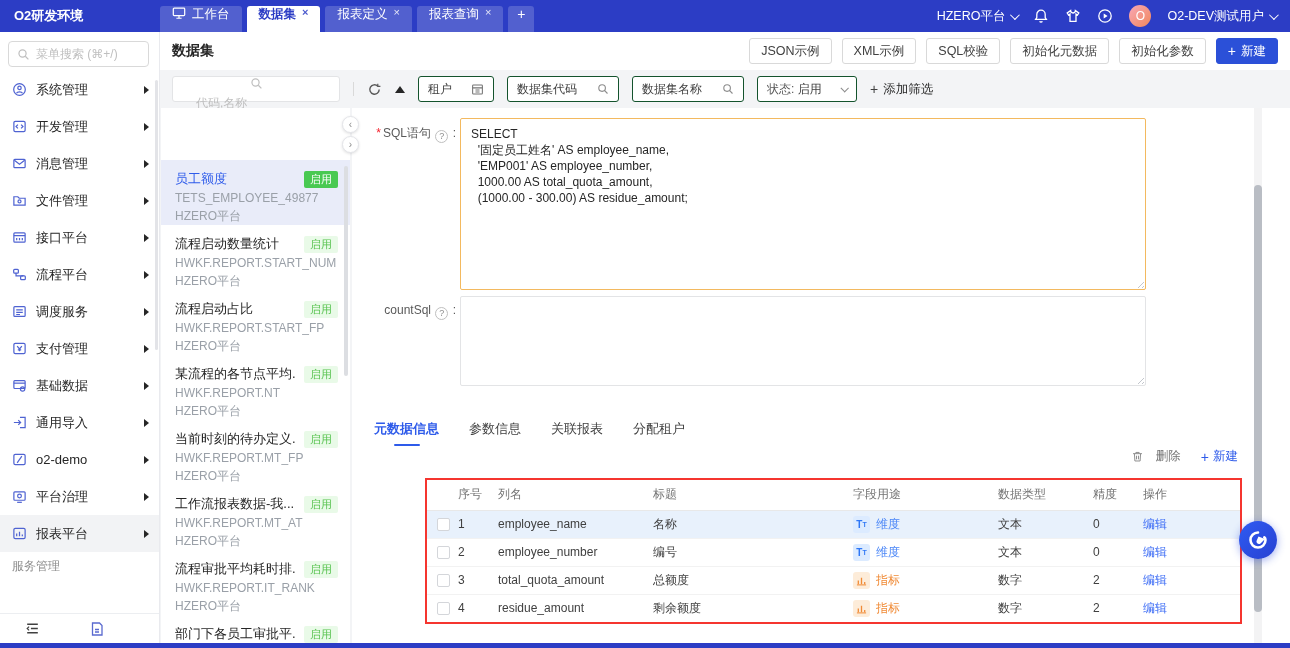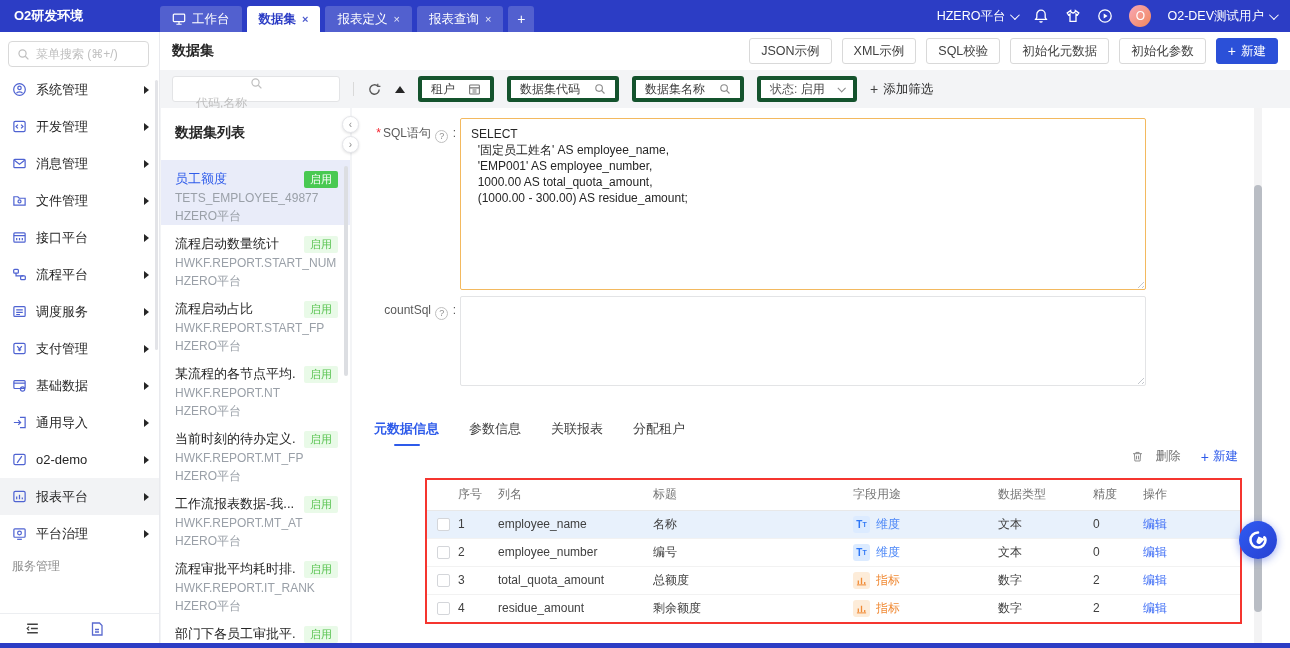--- a/index.html
+++ b/index.html
@@ -3,21 +3,21 @@
 <meta charset="utf-8">
 <style>
   * { box-sizing: border-box; margin:0; padding:0; }
   html,body { width:1290px; height:648px; }
   body { font-family:"Liberation Sans","DejaVu Sans",sans-serif; position:relative; overflow:hidden; background:#fff; color:#262626; font-size:12px; }
 
   
   .topbar { position:absolute; left:0; top:0; width:1290px; height:32px; background:#2c3dc5; display:flex; align-items:center; }
   .env-name { color:#fff; font-size:13px; font-weight:bold; padding:0 14px; width:160px; }
   .tabs { display:flex; align-items:flex-end; height:32px; gap:5px; }
-  .tab { height:26px; display:flex; align-items:center; gap:6px; padding:0 12px; background:rgba(255,255,255,.18); color:#fff; font-size:12.5px; border-radius:3px 3px 0 0; cursor:pointer; }
+  .tab { height:26px; display:flex; gap:6px; padding:0 12px; background:rgba(255,255,255,.18); color:#fff; font-size:12.5px; border-radius:3px 3px 0 0; cursor:pointer; }
   .tab.active { background:#fff; color:#2c3dc5; font-weight:bold; }
   .tab .x { font-size:11px; opacity:.85; }
   .tab.active .x { color:#2c3dc5; }
   .tab.plus { width:26px; justify-content:center; padding:0; font-size:14px; }
   .topbar-right { margin-left:auto; display:flex; align-items:center; gap:16px; padding-right:14px; color:#fff; }
   .tb-item { display:flex; align-items:center; gap:5px; font-size:12.5px; cursor:pointer; }
   .chev { width:7px; height:7px; border-right:1.5px solid #fff; border-bottom:1.5px solid #fff; transform:rotate(45deg) translateY(-2px); }
   .avatar { width:22px; height:22px; border-radius:50%; background:linear-gradient(135deg,#f9a8b8,#f0875a); color:#fff; display:flex; align-items:center; justify-content:center; font-size:12px; }
 
   
@@ -41,21 +41,21 @@
   .btn { height:26px; padding:0 11px; background:#fff; border:1px solid #d9d9d9; border-radius:3px; font-size:12.5px; color:#404040; display:flex; align-items:center; cursor:pointer; font-family:inherit; }
   .btn-primary { background:#2b50d8; border-color:#2b50d8; color:#fff; gap:5px; }
 
   
   .filter-row { position:absolute; left:160px; top:70px; width:1130px; height:38px; background:#f3f4f6; display:flex; align-items:center; padding:0 12px; gap:13px; }
   .f-search { width:168px; height:26px; background:#fff; border:1px solid #e3e4e6; border-radius:3px; display:flex; align-items:center; gap:6px; padding:0 8px;flex-direction:column; }
   .f-search input { border:none; outline:none; width:120px; font-size:12px; font-family:inherit; color:#595959; background:transparent; }
   .f-search input::placeholder { color:#bfbfbf; }
   .v-div { width:1px; height:14px; background:#d9d9d9; }
   .caret-up { width:0; height:0; border-bottom:7px solid #262626; border-left:5px solid transparent; border-right:5px solid transparent; cursor:pointer; }
-  .f-box { height:26px; background:#fff; border:4px solid #14532d; border-radius:3px; display:flex; align-items:center; justify-content:space-between; padding:0 9px; gap:8px; cursor:pointer; color:#404040; }
+  .f-box { height:26px; background:#fff; border:1px solid #14532d; border-radius:3px; display:flex; align-items:center; justify-content:space-between; padding:0 9px; gap:8px; cursor:pointer; color:#404040; }
   .chev-d { width:6px; height:6px; border-right:1.3px solid #8c8c8c; border-bottom:1.3px solid #8c8c8c; transform:rotate(45deg) translateY(-1px); }
   .add-filter { display:flex; align-items:center; gap:5px; color:#262626; font-size:12.5px; cursor:pointer; }
   .plus-g { font-size:14px; line-height:1; color:#404040; }
 
   
   .body-area { position:absolute; left:160px; top:108px; width:1130px; height:535px; background:#f3f4f6; }
 
   
   .list-panel { position:absolute; left:1px; top:0; width:189px; height:535px; background:#fff; overflow:visible; }
   .list-title { padding:16px 0 0 14px; font-size:14px; font-weight:bold; color:#262626; }
@@ -292,39 +292,39 @@
     <div class="side-item">
       <span class="ic">
           <svg width="15" height="15" viewBox="0 0 16 16" fill="none" stroke="#4f63d2" stroke-width="1.3">
             <rect x="2" y="2.5" width="12" height="11" rx="1.5"></rect>
             <path d="M10.5 4.5 5.5 11.5"></path>
           </svg>
         </span>
       <span class="lbl">o2-demo</span>
       <span class="caret-r"></span>
     </div>
-    <div class="side-item active">
-      <span class="ic">
-          <svg width="15" height="15" viewBox="0 0 16 16" fill="none" stroke="#4f63d2" stroke-width="1.3">
-            <rect x="2" y="2.5" width="12" height="11" rx="1.5"></rect>
-            <path d="M5 11V8M8 11V6M11 11V9"></path>
-          </svg>
-        </span>
-      <span class="lbl">报表平台</span>
-      <span class="caret-r"></span>
-    </div>
     <div class="side-item">
       <span class="ic">
           <svg width="15" height="15" viewBox="0 0 16 16" fill="none" stroke="#4f63d2" stroke-width="1.3">
             <rect x="2" y="3" width="12" height="9" rx="1"></rect>
             <circle cx="8" cy="7.5" r="2"></circle>
             <path d="M5.5 14.2h5"></path>
           </svg>
         </span>
       <span class="lbl">平台治理</span>
+      <span class="caret-r"></span>
+    </div>
+    <div class="side-item active">
+      <span class="ic">
+          <svg width="15" height="15" viewBox="0 0 16 16" fill="none" stroke="#4f63d2" stroke-width="1.3">
+            <rect x="2" y="2.5" width="12" height="11" rx="1.5"></rect>
+            <path d="M5 11V8M8 11V6M11 11V9"></path>
+          </svg>
+        </span>
+      <span class="lbl">报表平台</span>
       <span class="caret-r"></span>
     </div>
     <div class="side-sub">服务管理</div>
   </div>
   <div class="side-scroll"></div>
   <div class="side-footer">
     <span class="ic">
         <svg width="17" height="17" viewBox="0 0 16 16" fill="none" stroke="#404040" stroke-width="1.3">
           <path d="M3 4h10M6.5 8H13M3 12h10"></path>
           <path d="M4.8 6.3 3 8l1.8 1.7" stroke-width="1.1"></path>
@@ -405,21 +405,20 @@
   </div>
   <div class="add-filter">
     <span class="plus-g">+</span>
     <span>添加筛选</span>
   </div>
 </div>
 
 <div class="body-area">
 
   <div class="list-panel">
-    <div class="list-title">数据集列表</div>
     <div class="collapse-btns">
       <div class="c-btn">‹</div>
       <div class="c-btn">›</div>
     </div>
     <div class="ds-items">
       <div class="ds-item selected">
         <div class="ds-top">
             <span class="ds-name">员工额度</span>
             <span class="badge solid">启用</span>
           </div>

